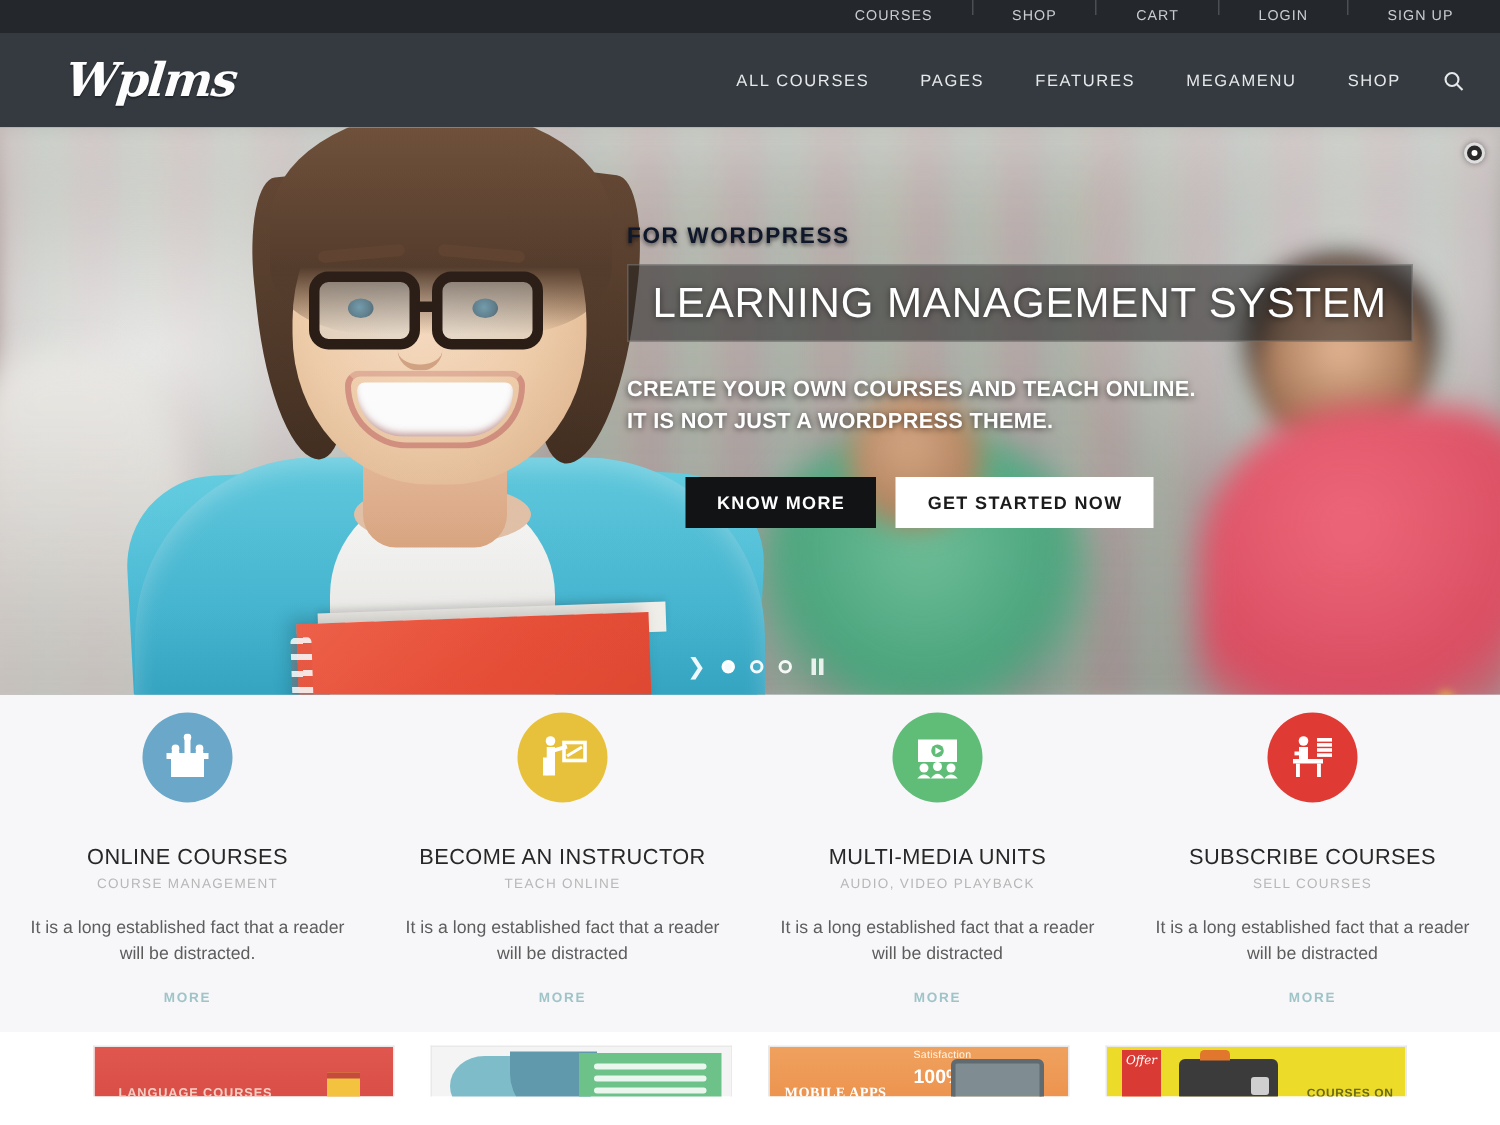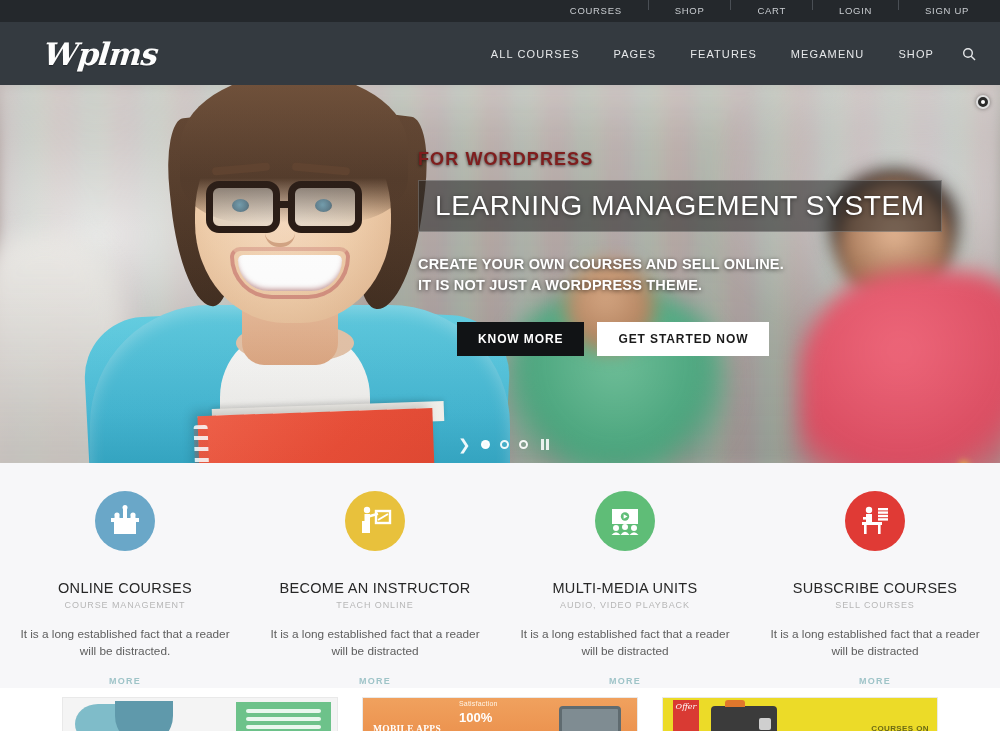--- a/index.html
+++ b/index.html
@@ -242,21 +242,21 @@
 
   .hero-blur-overlay {
     position:absolute; inset:0;
     pointer-events:none;
     background:linear-gradient(180deg, rgba(255,255,255,.05), rgba(0,0,0,.03));
   }
 
   
   .hero-caption { position:absolute; left:418px; top:64px; width:470px; }
   .hero-eyebrow {
-    color:#7f1d1d; font-size:18px; font-weight:700; letter-spacing:1.1px;
+    color:#0f172a; font-size:15px; font-weight:700; letter-spacing:1.1px;
     text-shadow:0 1px 3px rgba(0,0,0,.6); margin-bottom:10px;
   }
   .hero-title-box {
     background:rgba(35,35,35,.55);
     border:1px solid rgba(255,255,255,.22);
     padding:9px 16px; display:inline-block;
   }
   .hero-title {
     color:#ffffff; font-size:28px; font-weight:400; letter-spacing:.6px;
     white-space:nowrap; text-shadow:0 1px 4px rgba(0,0,0,.5);
@@ -293,21 +293,21 @@
     position:absolute; right:10px; top:10px;
     width:14px; height:14px; border-radius:50%;
     background:#2a2a2a; border:2px solid rgba(255,255,255,.85);
     box-shadow:0 0 4px rgba(0,0,0,.4);
     display:flex; align-items:center; justify-content:center;
   }
   .hero-corner i { width:4px; height:4px; border-radius:50%; background:#fff; }
 
   
   .features {
-    background:#f7f7f9; height:225px; padding-top:28px;
+    background:#f7f7f9; height:225px; padding-top:12px;
     display:flex;
   }
   .feature { flex:1; text-align:center; padding:0 16px; }
   .fi-wrap { display:flex; justify-content:center; }
   .fi {
     width:60px; height:60px; border-radius:50%;
     display:flex; align-items:center; justify-content:center;
   }
   .f-title {
     margin-top:29px; font-size:14.5px; color:#272727; letter-spacing:.3px;
@@ -482,21 +482,21 @@
     </div>
     <div class="hero-blur-overlay"></div>
   </div>
 
   <div class="hero-caption">
     <div class="hero-eyebrow">FOR WORDPRESS</div>
     <div class="hero-title-box">
       <div class="hero-title">LEARNING MANAGEMENT SYSTEM</div>
     </div>
     <div class="hero-sub">
-      <div>CREATE YOUR OWN COURSES AND SELL ONLINE.</div>
+      <div>CREATE YOUR OWN COURSES AND TEACH ONLINE.</div>
       <div>IT IS NOT JUST A WORDPRESS THEME.</div>
     </div>
     <div class="hero-buttons">
       <button class="btn btn-dark">KNOW MORE</button>
       <button class="btn btn-light">GET STARTED NOW</button>
     </div>
   </div>
 
   <div class="slider-ctrl">
     <span class="sc-arrow">❯</span>
@@ -597,20 +597,26 @@
     </div>
     <div class="f-title">SUBSCRIBE COURSES</div>
     <div class="f-sub">SELL COURSES</div>
     <div class="f-text">It is a long established fact that a reader will be distracted</div>
     <a class="f-more">MORE</a>
   </div>
 </div>
 
 <div class="cards">
 
+  <div class="card">
+    <div class="card-thumb t1">
+      <div class="t1-label">LANGUAGE COURSES</div>
+      <div class="t1-book"></div>
+    </div>
+  </div>
 
   <div class="card">
     <div class="card-thumb t2">
       <div class="t2-a"></div>
       <div class="t2-b"></div>
       <div class="t2-c">
           <i></i>
           <i></i>
           <i></i>
         </div>

